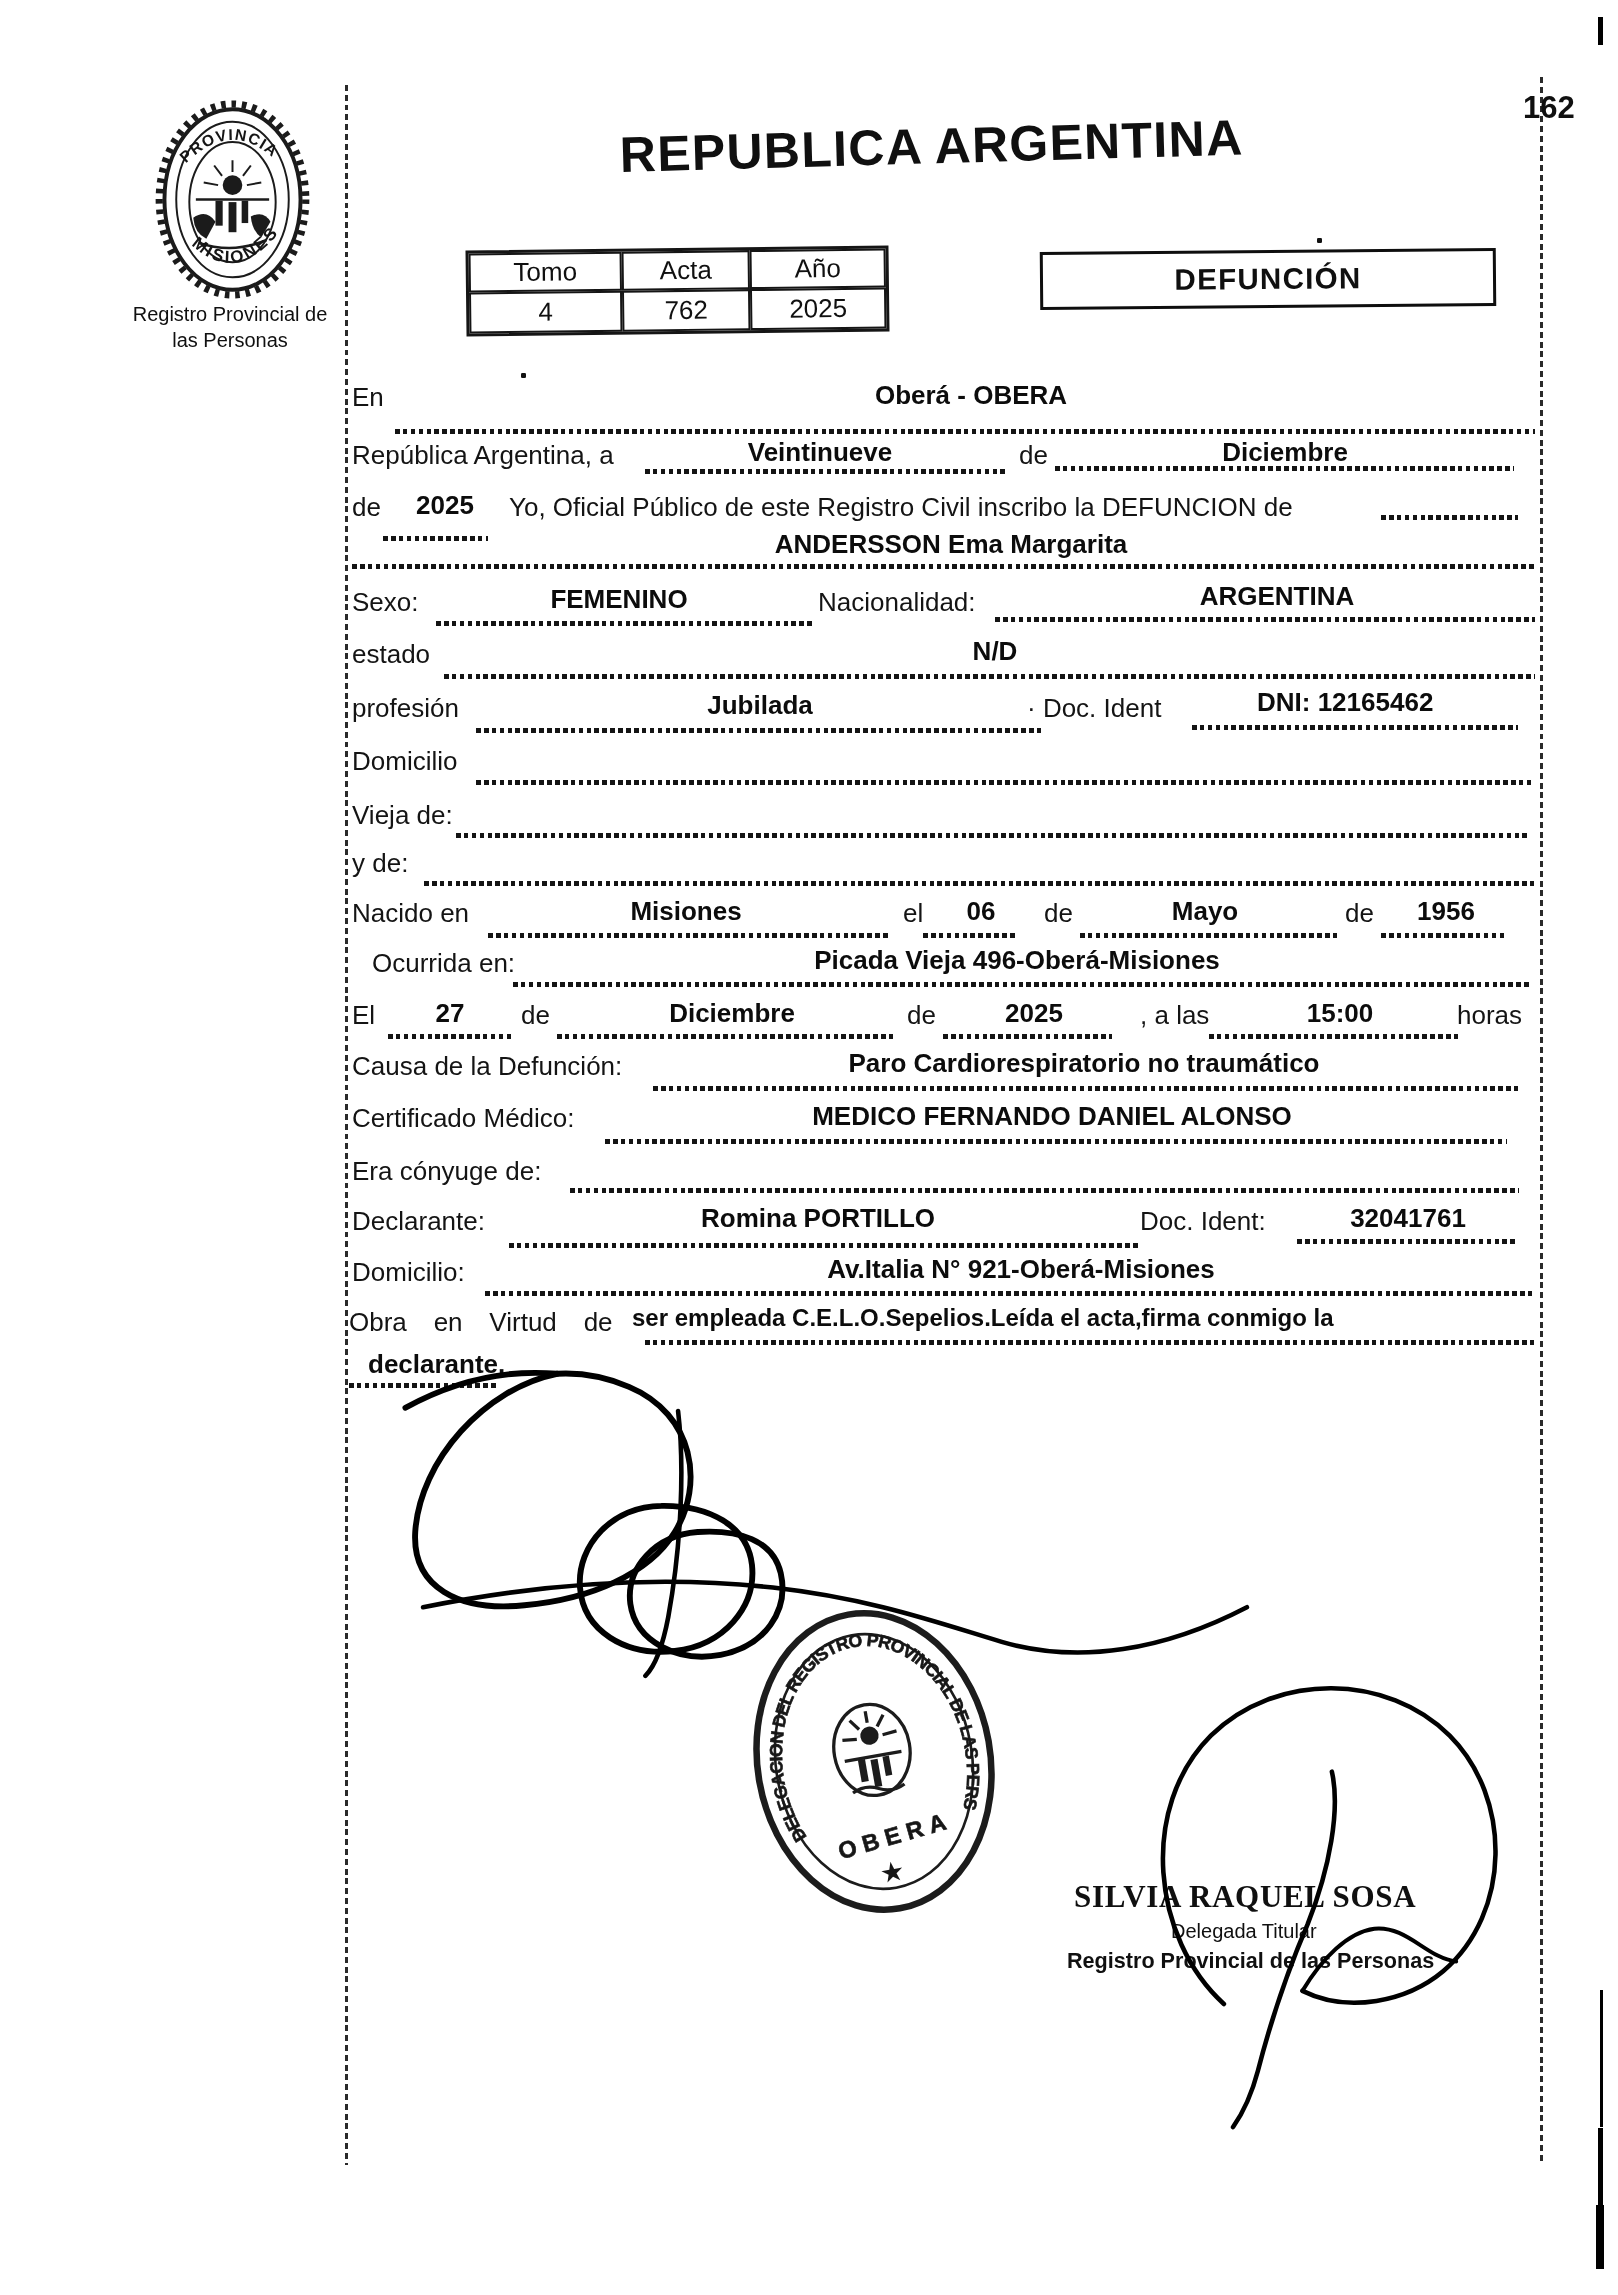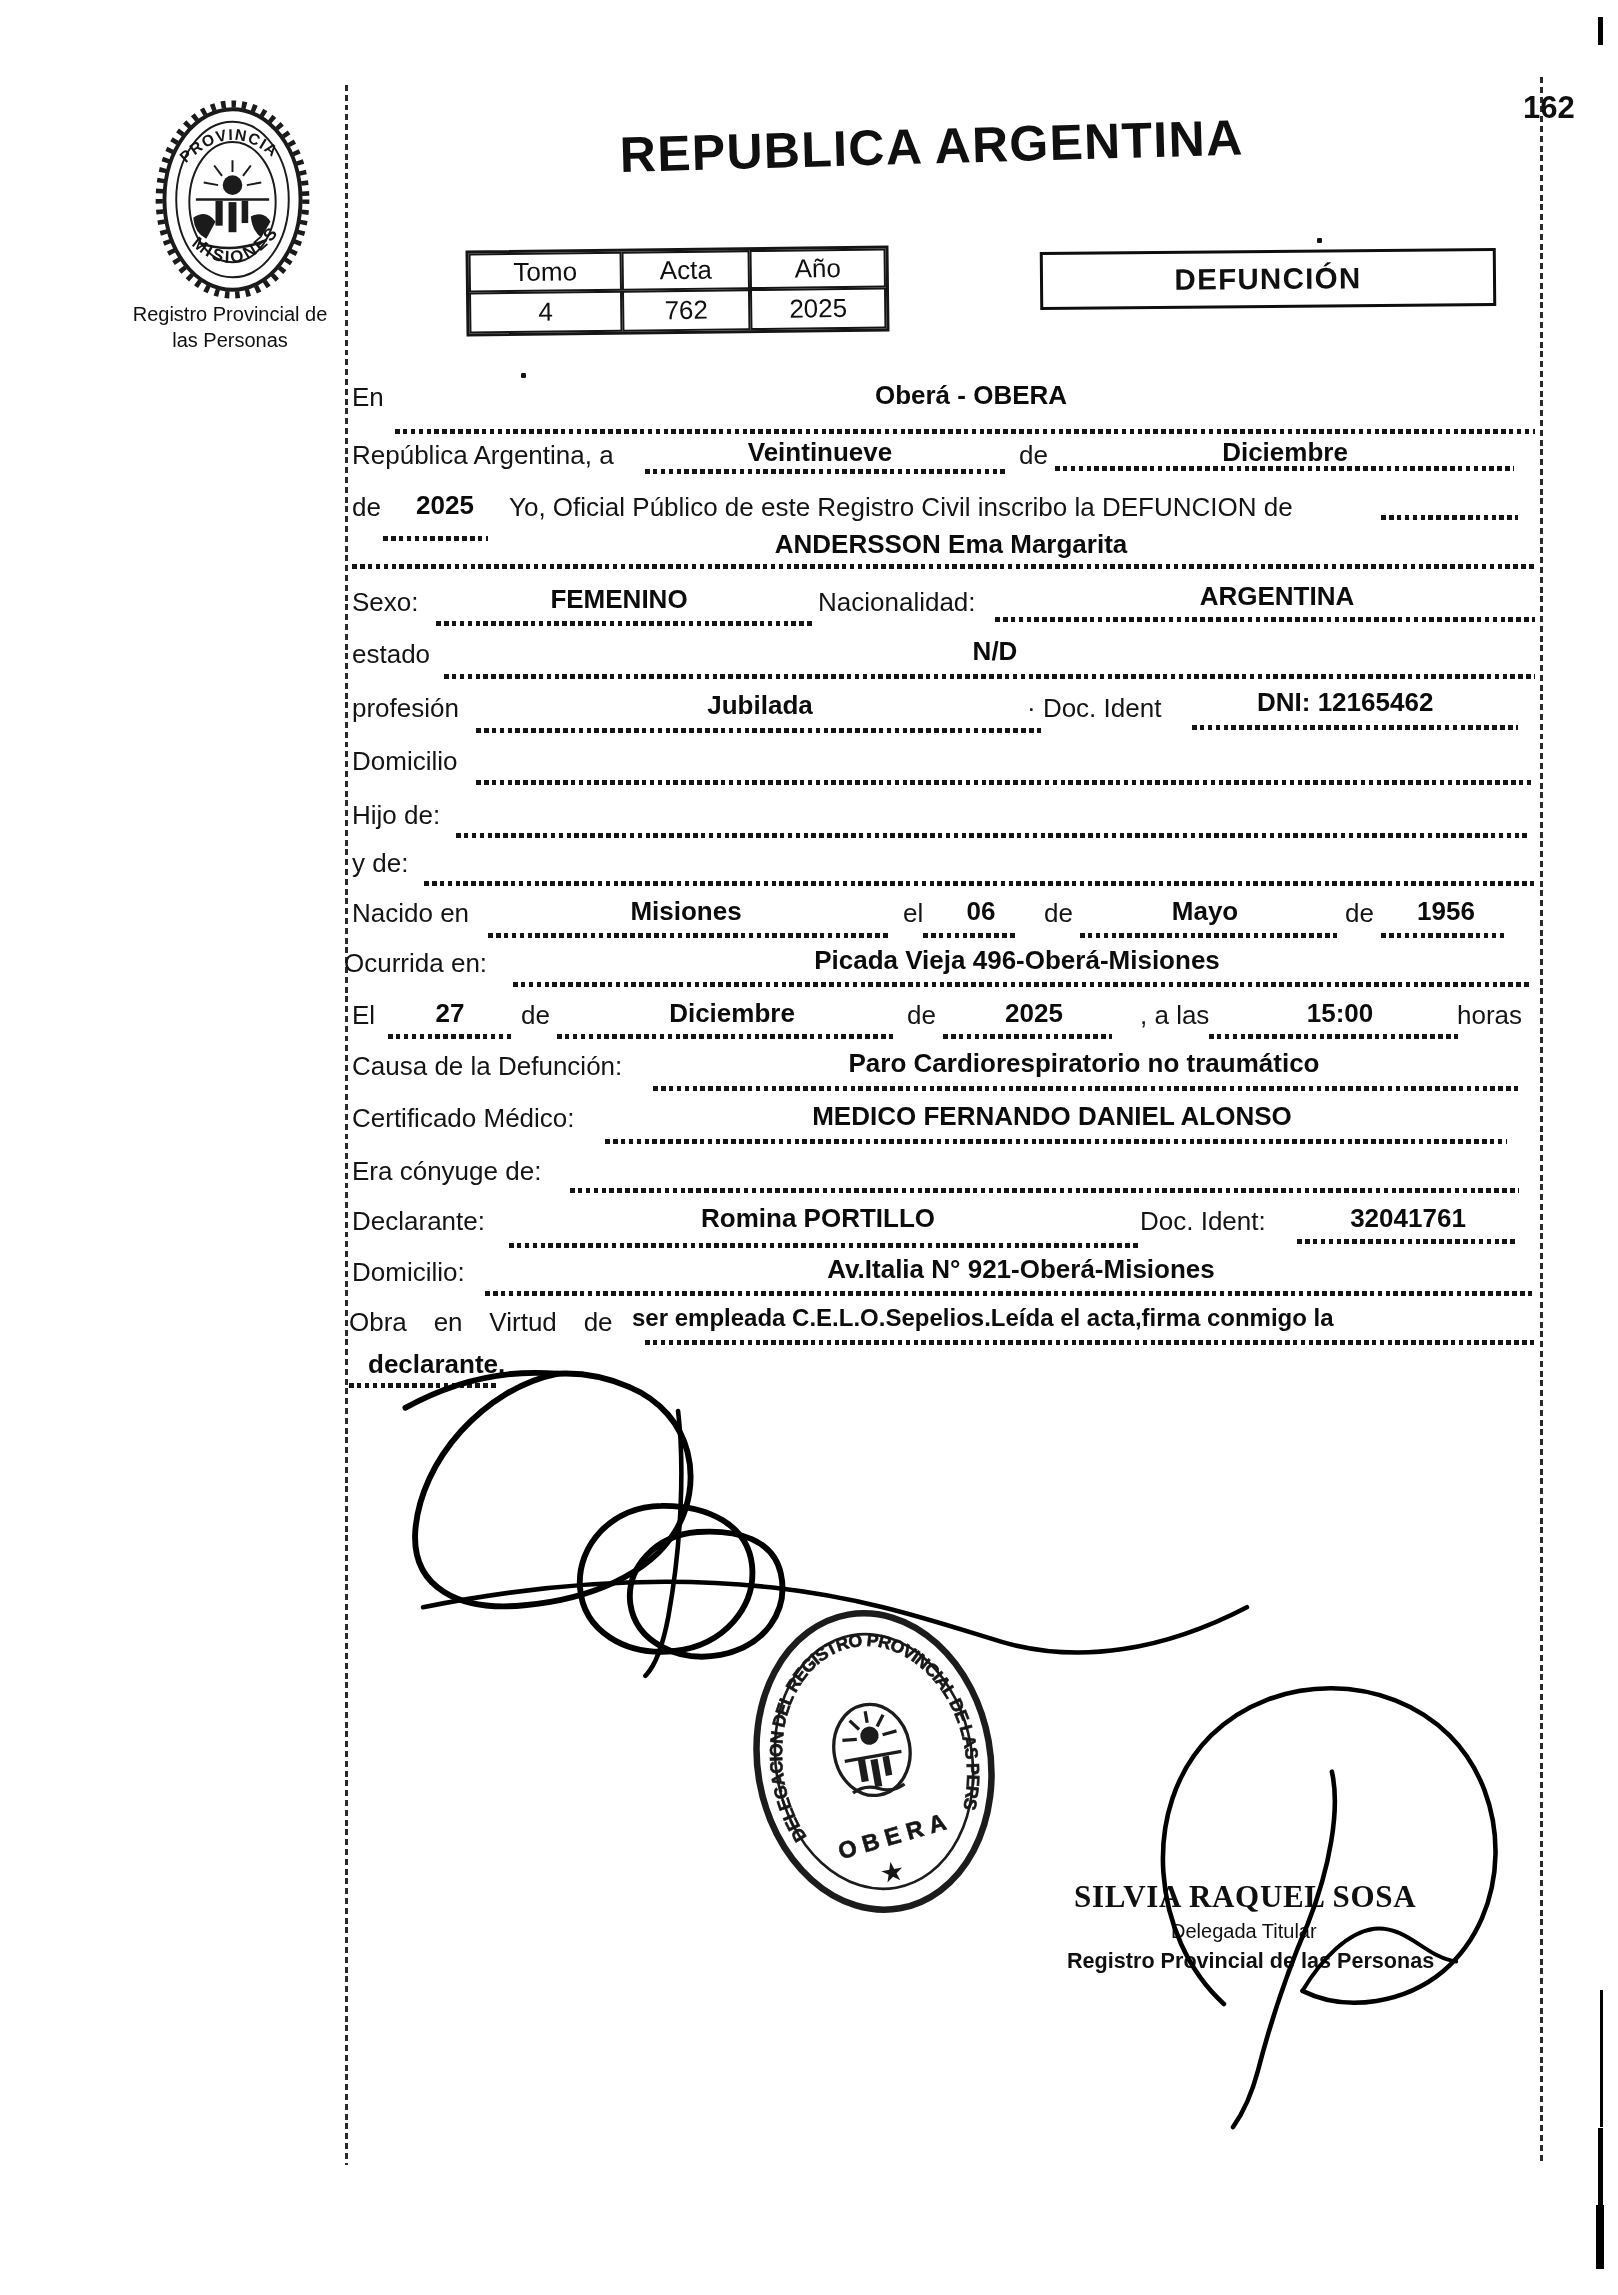--- a/index.html
+++ b/index.html
@@ -132,40 +132,40 @@
   <span class="abs lbl" style="left:352px;top:693px;">profesión</span>
   <span class="abs val ctr" style="left:760px;top:690px;">Jubilada</span>
   <span class="abs lbl" style="left:1027px;top:693px;">· Doc. Ident</span>
   <span class="abs val" style="left:1257px;top:687px;">DNI: 12165462</span>
   <div class="dts" style="left:476px;top:728px;width:568px;"></div>
   <div class="dts" style="left:1192px;top:725px;width:326px;"></div>
 
   <span class="abs lbl" style="left:352px;top:746px;">Domicilio</span>
   <div class="dts" style="left:476px;top:780px;width:1059px;"></div>
 
-  <span class="abs lbl" style="left:352px;top:800px;">Hijo de:</span>
+  <span class="abs lbl" style="left:352px;top:800px;">Vieja de:</span>
   <div class="dts" style="left:456px;top:833px;width:1074px;"></div>
 
   <span class="abs lbl" style="left:352px;top:848px;">y de:</span>
   <div class="dts" style="left:424px;top:881px;width:1110px;"></div>
 
   <span class="abs lbl" style="left:352px;top:898px;">Nacido en</span>
   <span class="abs val ctr" style="left:686px;top:896px;">Misiones</span>
   <span class="abs lbl" style="left:903px;top:898px;">el</span>
   <span class="abs val ctr" style="left:981px;top:896px;">06</span>
   <span class="abs lbl" style="left:1044px;top:898px;">de</span>
   <span class="abs val ctr" style="left:1205px;top:896px;">Mayo</span>
   <span class="abs lbl" style="left:1345px;top:898px;">de</span>
   <span class="abs val ctr" style="left:1446px;top:896px;">1956</span>
   <div class="dts" style="left:488px;top:933px;width:402px;"></div>
   <div class="dts" style="left:923px;top:933px;width:93px;"></div>
   <div class="dts" style="left:1080px;top:933px;width:257px;"></div>
   <div class="dts" style="left:1381px;top:933px;width:124px;"></div>
 
-  <span class="abs lbl" style="left:344px;top:948px;">Ocurrida en:</span>
+  <span class="abs lbl" style="left:372px;top:948px;">Ocurrida en:</span>
   <span class="abs val ctr" style="left:1017px;top:945px;">Picada Vieja 496-Oberá-Misiones</span>
   <div class="dts" style="left:513px;top:982px;width:1017px;"></div>
 
   <span class="abs lbl" style="left:352px;top:1000px;">El</span>
   <span class="abs val ctr" style="left:450px;top:998px;">27</span>
   <span class="abs lbl" style="left:521px;top:1000px;">de</span>
   <span class="abs val ctr" style="left:732px;top:998px;">Diciembre</span>
   <span class="abs lbl" style="left:907px;top:1000px;">de</span>
   <span class="abs val ctr" style="left:1034px;top:998px;">2025</span>
   <span class="abs lbl" style="left:1140px;top:1000px;">, a las</span>

